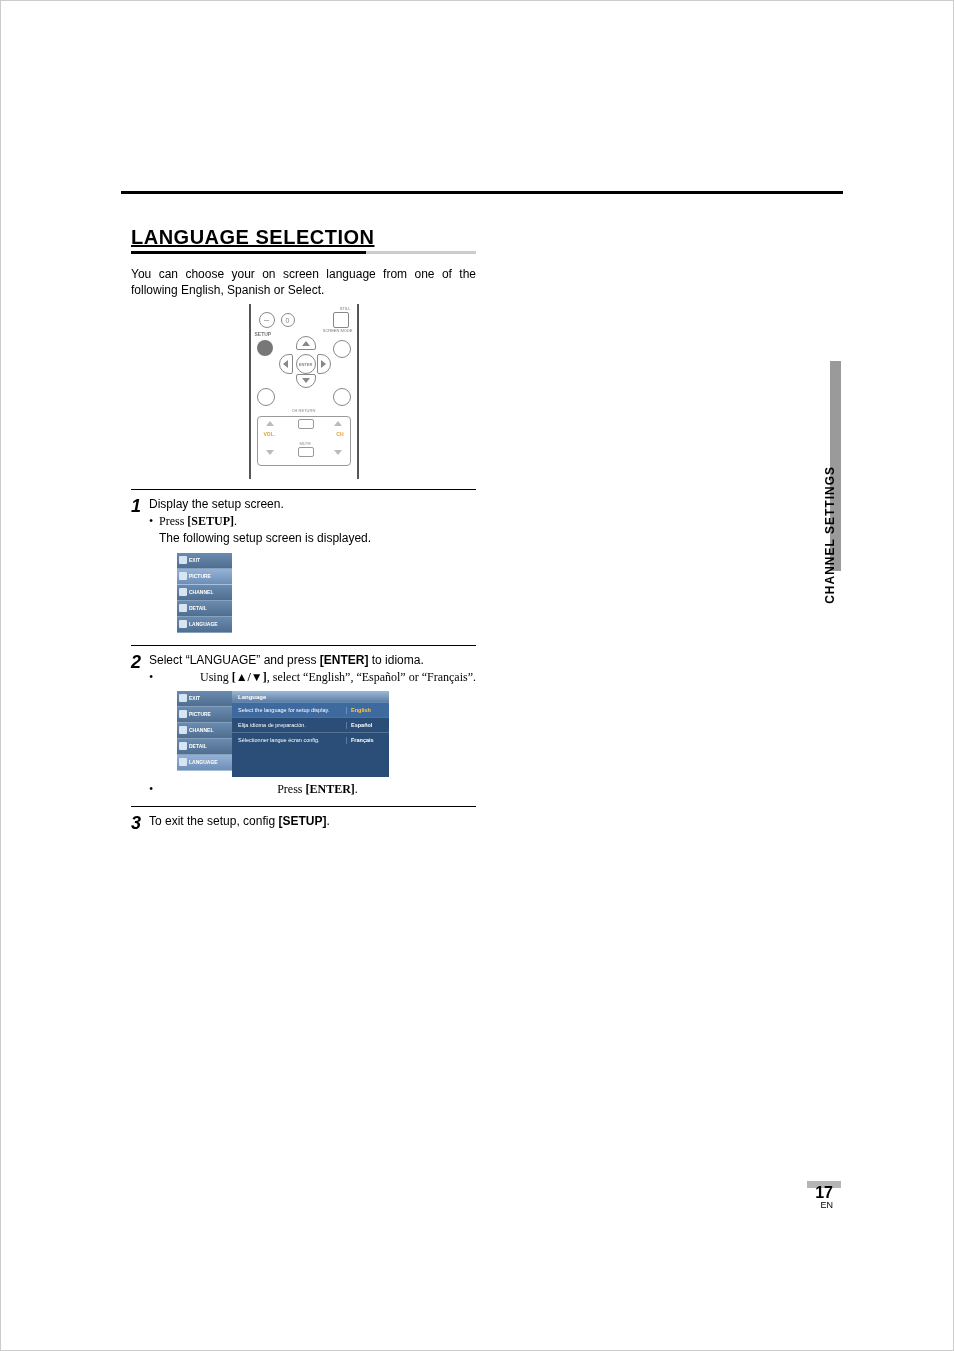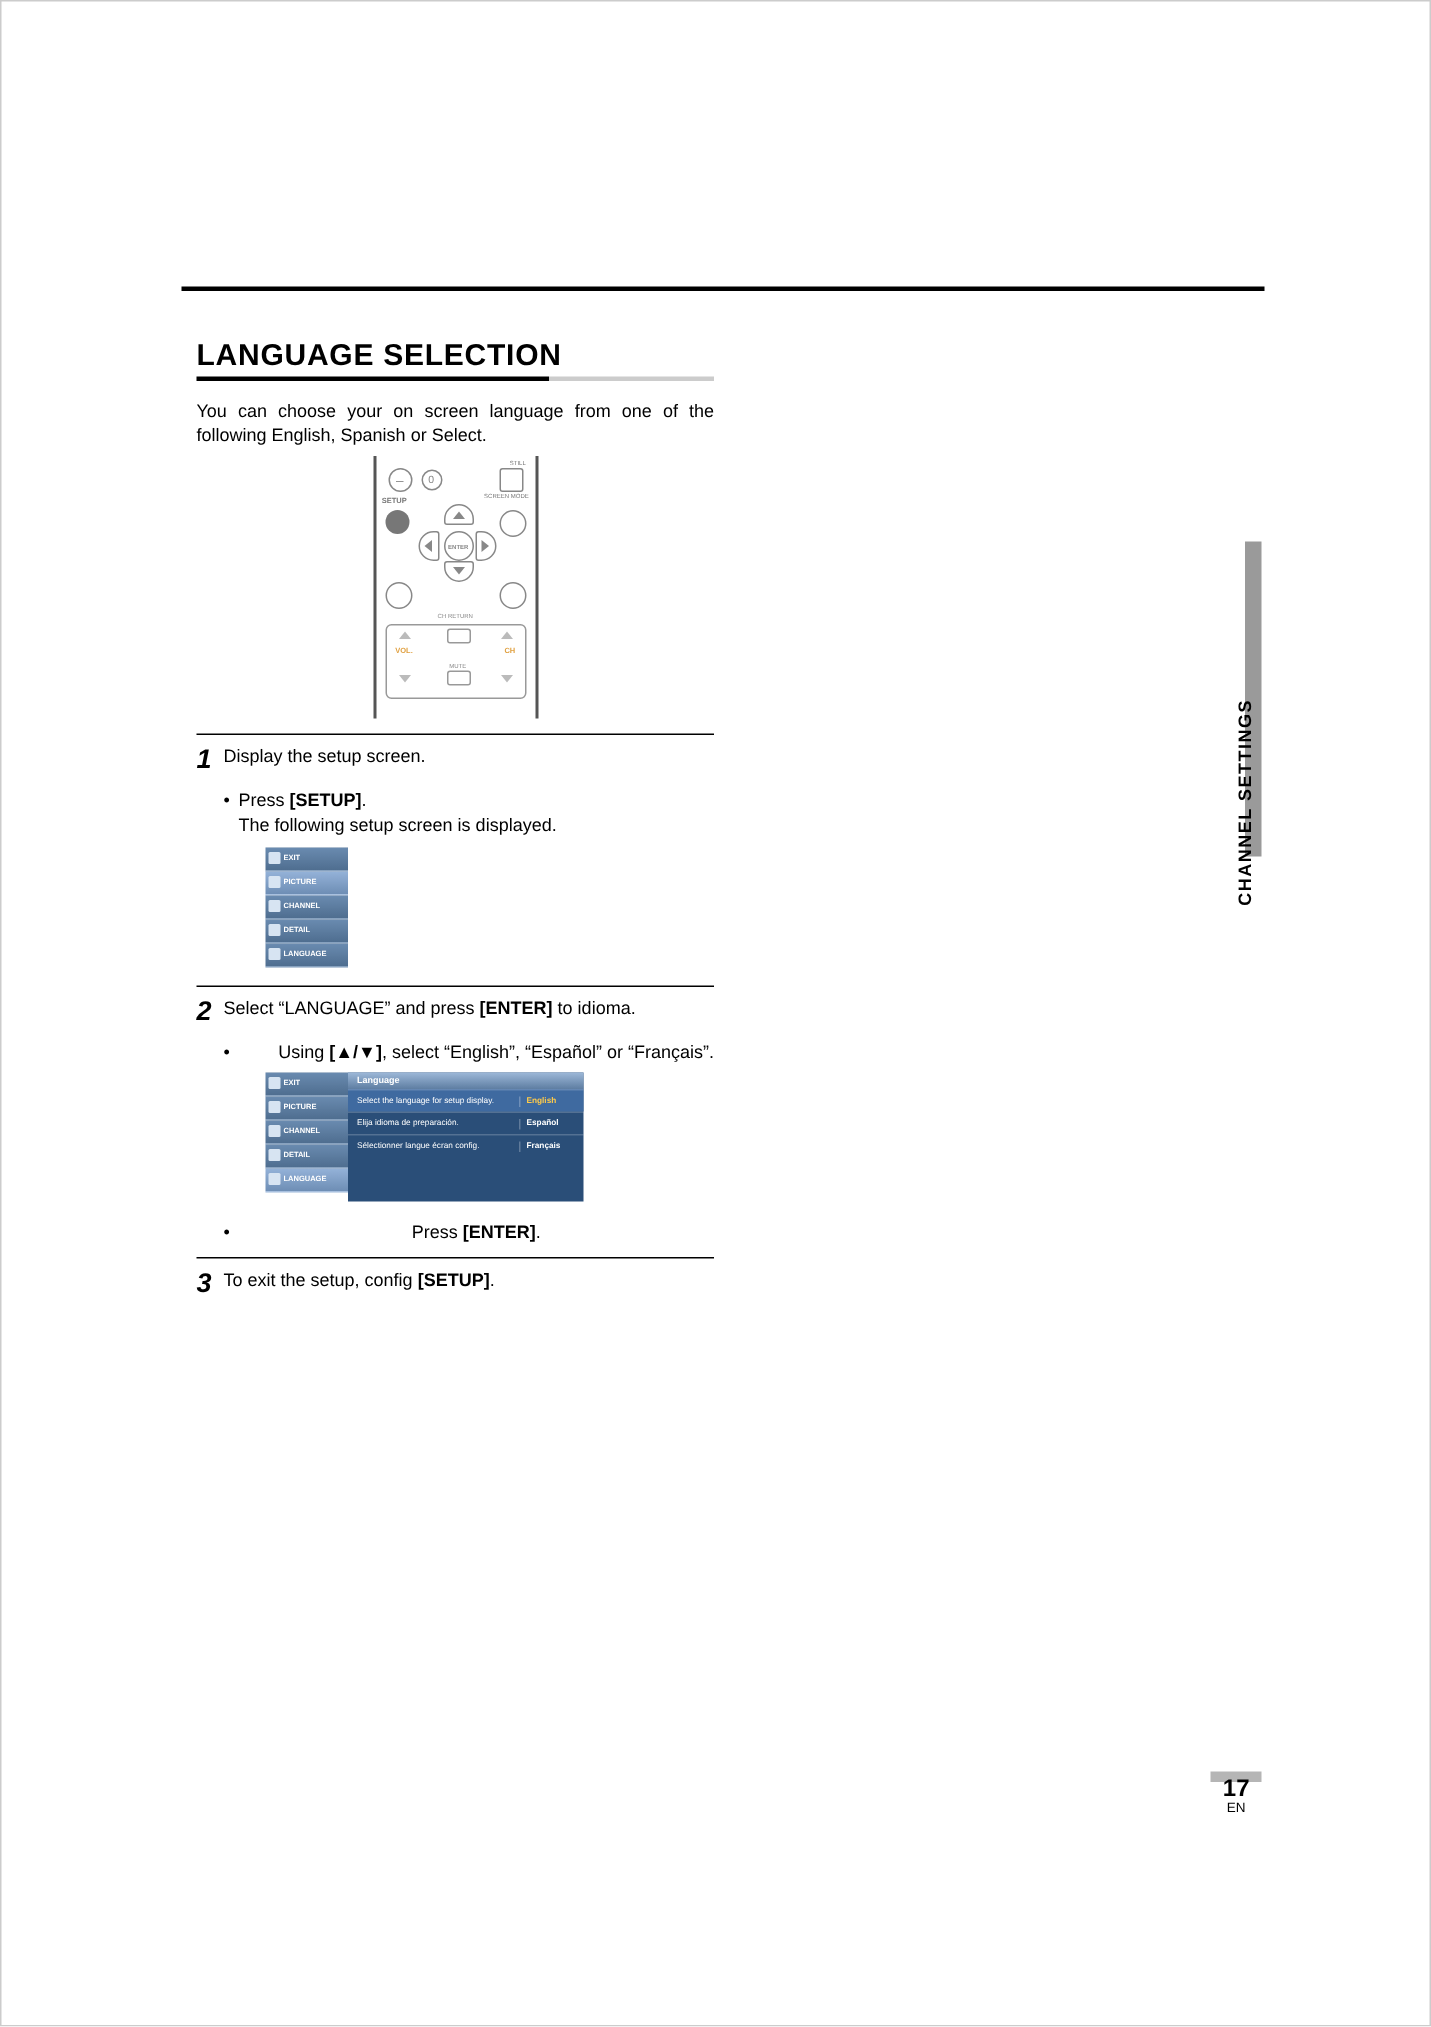--- a/index.html
+++ b/index.html
@@ -30,20 +30,21 @@
     position: absolute;
     top: 225px;
     left: 130px;
     width: 345px;
   }
   .section-title {
     font-size: 20px;
     font-weight: 700;
     letter-spacing: 0.5px;
     margin: 0 0 2px 0;
+    text-decoration: underline;
   }
   .title-underline {
     display: flex;
     margin-bottom: 12px;
   }
   .title-underline .thick {
     height: 3px;
     background: #000;
     width: 235px;
   }
@@ -151,23 +152,24 @@
     font-size: 18px;
     width: 18px;
     flex-shrink: 0;
     line-height: 1;
     padding-top: 1px;
   }
   .step .body {
     flex: 1;
   }
   .bullet {
-    margin-top: 12px;
+    margin-top: 0;
     padding-left: 10px;
     position: relative;
+    font-family: Liberation Serif, serif;
   }
   .bullet:before {
     content: "•";
     position: absolute;
     left: 0;
   }
   .sub {
     padding-left: 10px;
   }
 
@@ -274,21 +276,21 @@
     font-size: 12px;
     font-weight: 700;
     letter-spacing: 1px;
     white-space: nowrap;
   }
 
   .page-num {
     position: absolute;
     right: 120px;
     bottom: 140px;
-    text-align: center;
+    text-align: right;
     font-size: 16px;
     font-weight: bold;
   }
   .page-num .en {
     font-size: 9px;
     font-weight: normal;
     display:block;
     margin-top:-2px;
   }
   .page-bar {

